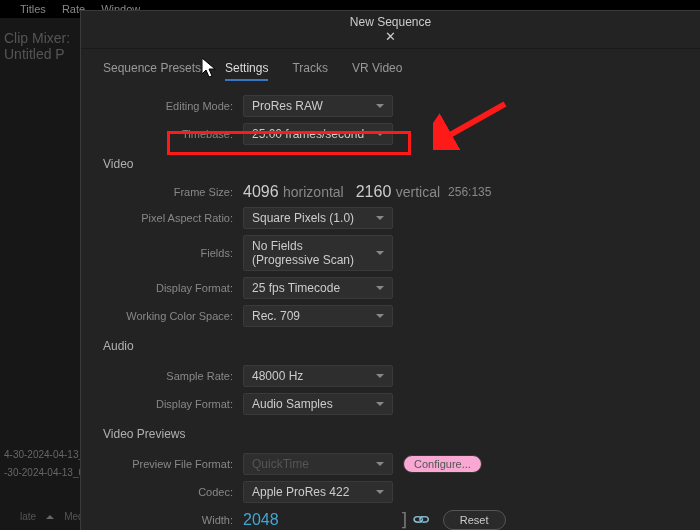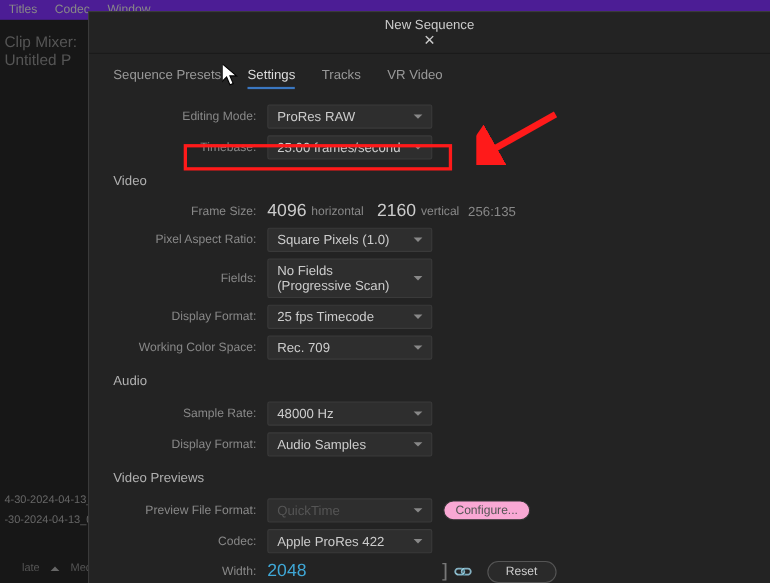--- a/index.html
+++ b/index.html
@@ -1,18 +1,18 @@
 <!DOCTYPE html>
 <html><head>
 <meta charset="utf-8">
 <style>
   * { box-sizing: border-box; margin: 0; padding: 0; font-family: "Segoe UI", Arial, sans-serif; }
   body { background: #171717; color: #b8b8b8; font-size: 12px; width: 700px; height: 530px; overflow: hidden; position: relative; }
   
-  .app-menu { display: flex; gap: 16px; padding: 3px 8px; color: #888; font-size: 11px; background: #4c1d95; }
+  .app-menu { display: flex; gap: 16px; padding: 3px 20px; color: #888; font-size: 11px; background: #000000; }
   .bg-panel { position: absolute; left: 0; top: 18px; right: 0; bottom: 0; }
   .bg-left { position: absolute; left: 0; top: 12px; width: 78px; color: #555; font-size: 14px; padding-left: 4px; }
   .bg-bottom { position: absolute; left: 0; bottom: 0; right: 0; height: 80px; color: #555; font-size: 10px; }
   .bg-row { padding: 2px 4px; color: #666; white-space: nowrap; }
   .bg-right { position: absolute; right: 0; top: 60px; width: 90px; bottom: 0; background: #000; }
   .bg-tc { position: absolute; right: 8px; top: 340px; color: #3fa7d6; font-size: 11px; display: flex; align-items: center; gap: 4px; }
   .bg-icons { position: absolute; right: 8px; top: 380px; display: flex; gap: 10px; color: #666; }
 
   .dialog { position: absolute; left: 80px; top: 10px; right: 0; bottom: 0; background: #232323; border-top: 1px solid #3a3a3a; border-left: 1px solid #3a3a3a; }
   .dialog-title { display: flex; align-items: center; justify-content: space-between; padding: 4px 10px; font-size: 12px; color: #ccc; border-bottom: 1px solid #1a1a1a; flex-direction: column;}
@@ -29,36 +29,36 @@
   .form { padding: 8px 22px 0 22px; }
   .row { display: flex; align-items: center; margin: 6px 0; }
   .label { width: 140px; text-align: right; padding-right: 10px; color: #888; font-size: 11px; }
   .section-label { color: #b0b0b0; font-size: 12px; padding: 6px 0; margin-top: 4px; }
   
   .dropdown { background: #2e2e2e; border: 1px solid #3a3a3a; color: #ccc; padding: 3px 8px; width: 150px; position: relative; border-radius: 2px; display: flex; justify-content: space-between; align-items: center; cursor: pointer;}
   .dropdown.wide { width: 150px; }
   .chev { width: 0; height: 0; border-left: 4px solid transparent; border-right: 4px solid transparent; border-top: 4px solid #888; margin-left: 8px;}
   
   .numfield { background: transparent; border: none; color: #3fa7d6; width: 40px; font-size: 16px; cursor: ew-resize;}
-  .txt { color: #888; font-size: 11px; }
+  .txt { color: #888; font-size: 14px; }
   .ratio { color: #888; margin-left: 8px; }
   
   .btn { background: #2a2a2a; border: 1px solid #555; border-radius: 12px; padding: 3px 16px; color: #ccc; font-size: 11px; cursor: pointer; }
   .btn.small { padding: 2px 10px; }
   .btn.dim { color: #555; border-color: #333; background: #f9a8d4;}
   
   .bracket { color: #777; font-size: 18px; margin: 0 4px; font-family: monospace;}
   .link-icon { color: #888; font-size: 12px; transform: rotate(45deg); display: inline-block; }
 </style>
 </head>
 <body>
 
 <div class="app-menu">
   <span>Titles</span>
-  <span>Codec</span>
+  <span>Rate</span>
   <span>Window</span>
 </div>
 
 <div class="bg-panel">
   <div class="bg-left">Clip Mixer: Untitled P</div>
   <div class="bg-right"></div>
   <div class="bg-tc">
     <span>⏱</span>
     <span>00:00:37:17</span>
   </div>

